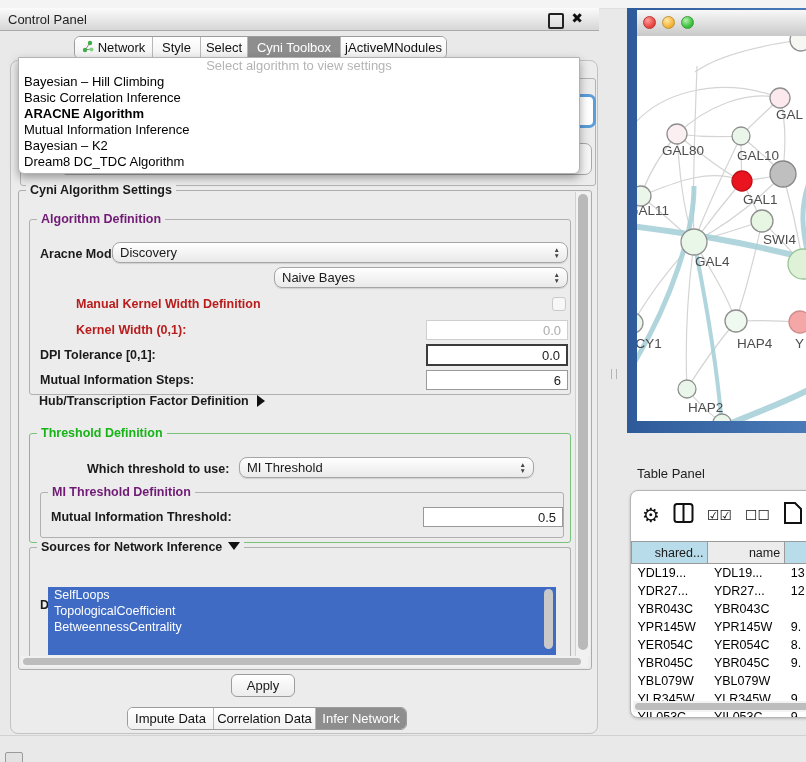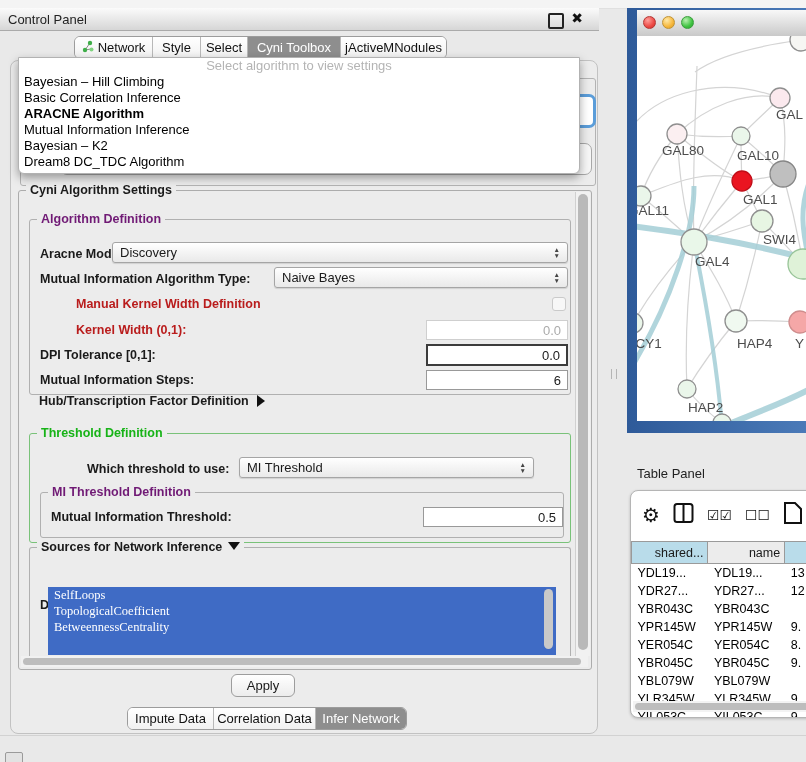--- a/index.html
+++ b/index.html
@@ -34,33 +34,33 @@
   #algo-placeholder{height:16px;text-align:center;color:#b4b4b4;font-size:13px;line-height:16px;}
   .algo-item{height:16px;line-height:16px;font-size:13px;padding-left:5px;color:#000;}
   .algo-item.hl{font-weight:bold;}
   
   #settings-group{left:18px;top:190px;width:572px;height:478px;border:1px solid #acacac;border-radius:3px;background:#ececec;}
   .gtitle{position:absolute;top:-8px;left:7px;background:#ececec;padding:0 4px;font-size:12.5px;white-space:nowrap;font-weight:bold;}
   .blue{color:#701a75;} .green{color:#17b317;}
   .group{position:absolute;border:1px solid #b0b0b0;border-radius:3px;}
   .flabel{position:absolute;font-weight:bold;font-size:12.5px;white-space:nowrap;}
   .graylbl{color:#b91c1c;margin-left:36px;}
-  .combo{position:absolute;border:1px solid #a5a5a5;border-radius:3px;background:linear-gradient(#ffffff,#e9e9e9);
+  .combo{position:absolute;border:1px solid #a5a5a5;border-radius:8px;background:linear-gradient(#ffffff,#e9e9e9);
      display:flex;align-items:center;font-size:13px;padding:0 7px;box-sizing:border-box;box-shadow:0 1px 1px rgba(0,0,0,0.12);}
   .stepper{margin-left:auto;display:flex;flex-direction:column;align-items:center;font-size:6.5px;line-height:0.85;color:#444;}
   .field{position:absolute;background:#fff;border:1px solid #999;font-size:13px;box-sizing:border-box;
      display:flex;align-items:center;justify-content:flex-end;padding:0 6px;}
   .field.dis{border-color:#cfcfcf;color:#ababab;}
   .field.focus{border:2px solid #3c3c3c;}
   .checkbox{position:absolute;width:12px;height:12px;border:1px solid #cacaca;border-radius:3px;background:#f7f7f7;}
   .arrow-right{display:inline-block;width:0;height:0;border-left:8px solid #111;border-top:6px solid transparent;border-bottom:6px solid transparent;margin-left:8px;vertical-align:-2px;}
   .arrow-down{display:inline-block;width:0;height:0;border-top:8px solid #111;border-left:6px solid transparent;border-right:6px solid transparent;margin-left:6px;vertical-align:1px;}
   
   #attr-list{left:18px;top:39px;width:508px;height:68px;background:#3f6bc5;overflow:hidden;position:absolute;}
-  .attr-item{height:16px;line-height:16px;color:#fff;font-size:12.5px;padding-left:6px;font-family:Liberation Serif, serif;}
+  .attr-item{height:16px;line-height:16px;color:#fff;font-size:12.5px;padding-left:6px;}
   #attr-scroll{position:absolute;right:3px;top:2px;width:9px;height:60px;background:#c9c9c9;border-radius:5px;}
   
   .vscroll{position:absolute;background:#f1f1f1;border-left:1px solid #d0d0d0;}
   .vthumb{position:absolute;left:2px;right:2px;background:#b9b9b9;border-radius:6px;}
   .hscroll{position:absolute;background:#f1f1f1;}
   .hthumb{position:absolute;top:2px;bottom:2px;background:#bdbdbd;border-radius:6px;}
   
   #apply-btn{left:231px;top:674px;width:62px;height:21px;border:1px solid #9d9d9d;border-radius:6px;
      background:linear-gradient(#ffffff,#ececec);font-size:13px;display:flex;align-items:center;justify-content:center;}
   #bottom-tabs{left:127px;top:707px;height:21px;display:flex;border:1px solid #9c9c9c;border-radius:6px;overflow:hidden;font-size:13px;background:#fff;}
@@ -154,21 +154,20 @@
 
       <span class="flabel" style="left:10px;top:27px;">Aracne Mode:</span>
       <div class="combo" style="left:82px;top:22px;width:456px;height:21px;">
         <span>Discovery</span>
         <span class="stepper">
             <span>▲</span>
             <span>▼</span>
           </span>
       </div>
 
-      <span class="flabel" style="left:10px;top:52px;">Mutual Information Algorithm Type:</span>
       <div class="combo" style="left:244px;top:47px;width:294px;height:21px;">
         <span>Naive Bayes</span>
         <span class="stepper">
             <span>▲</span>
             <span>▼</span>
           </span>
       </div>
 
       <span class="flabel graylbl" style="left:10px;top:77px;">Manual Kernel Width Definition</span>
       <div class="checkbox" style="left:522px;top:77px;"></div>

